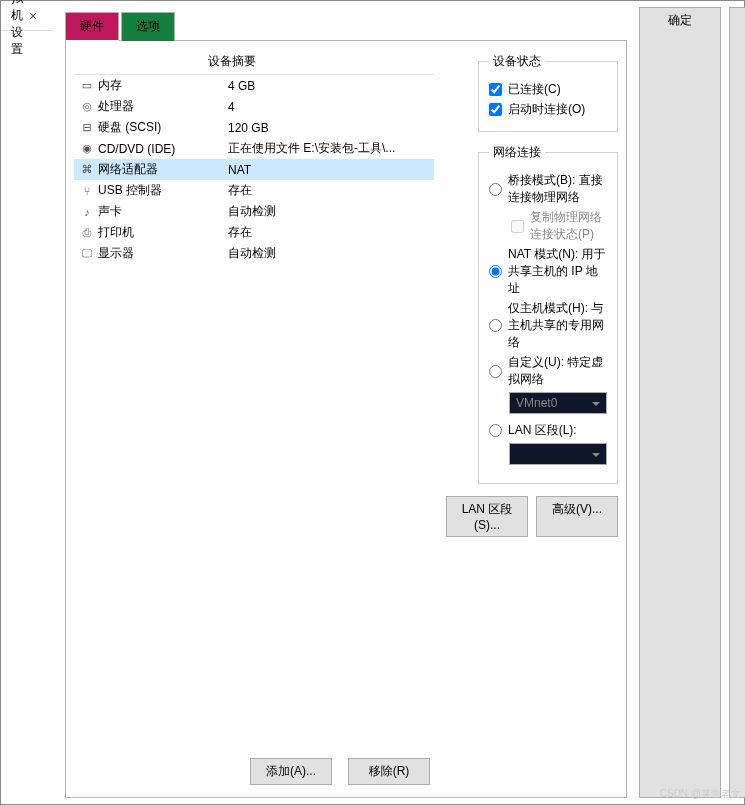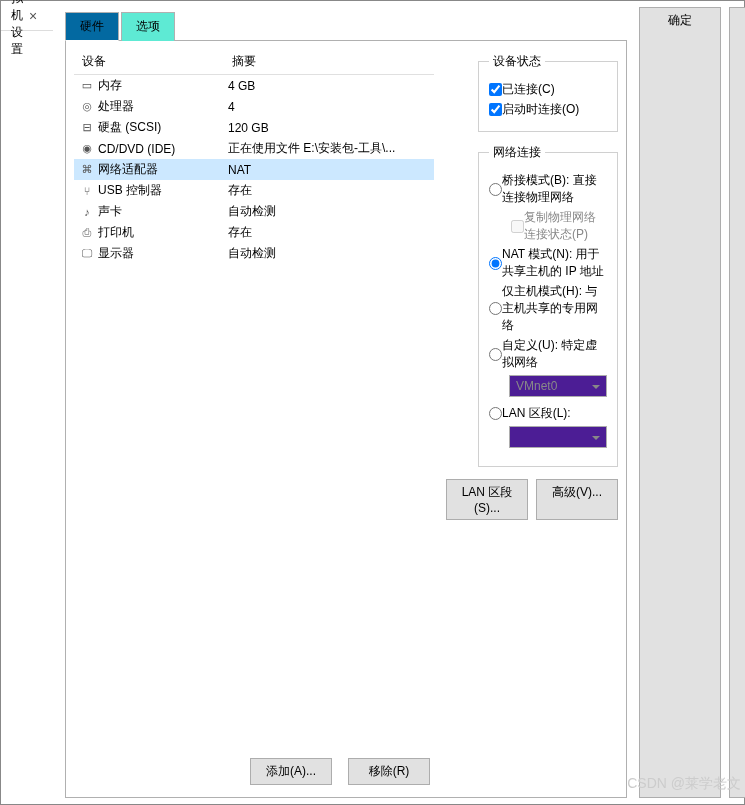--- a/index.html
+++ b/index.html
@@ -3,46 +3,46 @@
 <meta charset="utf-8">
 <style>
 * { box-sizing: border-box; margin: 0; padding: 0; }
 body { font-family: "Microsoft YaHei", "Segoe UI", sans-serif; font-size: 12px; background: #fff; color: #000; }
 .window { width: 745px; height: 805px; border: 1px solid #888; background: #fff; display: flex; flex-direction: row; }
 .titlebar { height: 30px; display: flex; align-items: center; padding: 0 10px; border-bottom: 1px solid #ddd; }
 .titlebar .title { flex: 1; }
 .titlebar .close { width: 20px; text-align: center; color: #555; font-size: 14px; cursor: pointer; }
 .content { flex: 1; padding: 10px 12px 6px 12px; display: flex; flex-direction: column; }
 .tabs { display: flex; border-bottom: 1px solid #b0b0b0; margin-bottom: 0; }
-.tab { padding: 5px 14px; border: 1px solid #b0b0b0; border-bottom: none; background: #5eead4; margin-right: 2px; position: relative; top: 1px; cursor: pointer; }
-.tab.active { background: #0369a1; border-bottom: 1px solid #fff; }
+.tab { padding: 5px 14px; border: 1px solid #b0b0b0; border-bottom: none; background: #15803d; margin-right: 2px; position: relative; top: 1px; cursor: pointer; }
+.tab.active { background: #be185d; border-bottom: 1px solid #fff; }
 .panel { flex: 1; border: 1px solid #b0b0b0; border-top: none; display: flex; padding: 8px; gap: 12px; }
 .left { width: 360px; display: flex; flex-direction: column; }
 .right { flex: 1; padding: 4px 0; }
-.dev-header { display: flex; padding: 4px 8px; font-weight: normal; border-bottom: 1px solid #e0e0e0; }
+.dev-header { display: flex; padding: 4px 8px; font-weight: normal; border-bottom: 1px solid #e0e0e0; text-align: right; }
 .dev-header .col1 { width: 150px; }
 .dev-list { flex: 1; margin-bottom: 6px; }
 .dev-row { display: flex; align-items: center; padding: 2px 4px; cursor: pointer; }
 .dev-row.selected { background: #cce8ff; }
 .dev-row .icon { width: 18px; text-align: center; color: #555; font-size: 11px; }
 .dev-row .name { width: 132px; padding-left: 2px; }
 .dev-row .summary { flex: 1; }
 .left-buttons { display: flex; justify-content: flex-end; gap: 16px; padding: 4px; }
 .btn { min-width: 82px; padding: 4px 10px; border: 1px solid #adadad; background: #e1e1e1; text-align: center; cursor: pointer; }
 fieldset { border: 1px solid #d0d0d0; padding: 8px 10px 10px 10px; margin-bottom: 12px; margin-left: 32px; }
 legend { padding: 0 4px; }
-.chk, .rad { display: flex; align-items: center; margin: 3px 0; }
+.chk, .rad { display: flex; align-items: center; gap: 6px; margin: 3px 0; }
 .chk input, .rad input { margin: 0; }
 .indent { margin-left: 22px; color: #888; }
 .indent input { accent-color: #888; }
-.select { width: 100%; height: 22px; border: 1px solid #adadad; background: #4c1d95; color: #888; padding: 0 20px 0 6px; position: relative; display: flex; align-items: center; margin: 4px 0 8px 20px; width: calc(100% - 20px); }
+.select { width: 100%; height: 22px; border: 1px solid #adadad; background: #0f172a; color: #888; padding: 0 20px 0 6px; position: relative; display: flex; align-items: center; margin: 4px 0 8px 20px; width: calc(100% - 20px); }
 .select::after { content: ""; position: absolute; right: 6px; top: 9px; border: 4px solid transparent; border-top-color: #888; }
 .right-buttons { display: flex; justify-content: space-between; gap: 8px; margin-top: 10px; }
 .footer { display: flex; justify-content: flex-end; gap: 8px; padding: 6px 0; }
-.watermark { position: fixed; right: 4px; bottom: 12px; color: #ccc; font-size: 14px; }
+.watermark { position: fixed; right: 4px; bottom: 4px; color: #ccc; font-size: 10px; }
 </style>
 </head>
 <body>
 
 <div class="window">
   <div class="titlebar">
     <span class="title">虚拟机设置</span>
     <span class="close">×</span>
   </div>
 

